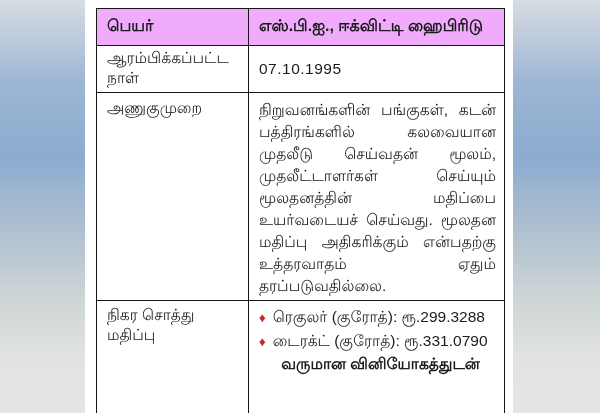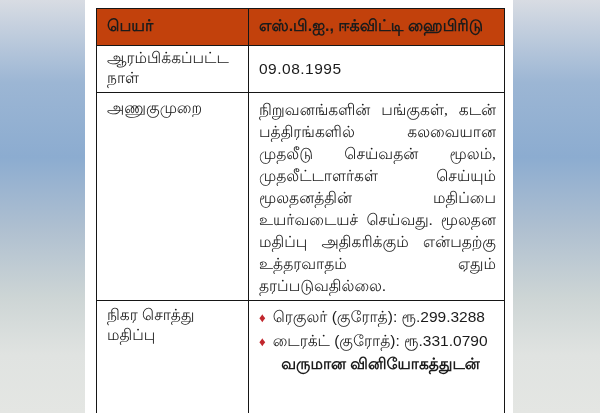--- a/index.html
+++ b/index.html
@@ -25,34 +25,33 @@
   }
   table.fund-table td{
     border:1.6px solid #161616;
     padding:3px 8px 3px 10px;
     font-size:15.5px;
     vertical-align:middle;
   }
   col.c-label{width:152px;}
   col.c-value{width:256px;}
   tr.header-row td{
-    background:#c2410c;
+    background:#f0abfc;
     font-weight:bold;
     height:30px;
     font-size:16px;
   }
   tr.row-date td{height:27px;}
   tr.row-approach td{height:152px;vertical-align:top;padding-top:6px;}
   tr.row-aum td{height:22px;}
   tr.row-nav td{height:134px;vertical-align:top;padding-top:5px;}
   td.value-date{font-size:16px;letter-spacing:0.5px;}
   .approach-text{
     line-height:22px;
     text-align:justify;
-    font-family:Liberation Serif, serif;
   }
   .nav-line{
     display:flex;align-items:baseline;
     line-height:22.5px;white-space:nowrap;
   }
   .bullet{
     color:#c1272d;
     font-size:13px;
     margin-right:7px;
     flex:0 0 auto;
@@ -76,21 +75,21 @@
         </colgroup>
 
       <tbody>
           <tr class="header-row">
         <td>பெயர்</td>
         <td>எஸ்.பி.ஐ., ஈக்விட்டி ஹைபிரிடு</td>
       </tr>
 
       <tr class="row-date">
         <td>ஆரம்பிக்கப்பட்ட நாள்</td>
-        <td class="value-date">09.08.1995</td>
+        <td class="value-date">07.10.1995</td>
       </tr>
 
       <tr class="row-approach">
         <td>அணுகுமுறை</td>
         <td>
           <div class="approach-text">நிறுவனங்களின் பங்குகள், கடன் பத்திரங்களில் கலவையான முதலீடு செய்வதன் மூலம், முதலீட்டாளர்கள் செய்யும் மூலதனத்தின் மதிப்பை உயர்வடையச் செய்வது. மூலதன மதிப்பு அதிகரிக்கும் என்பதற்கு உத்தரவாதம் ஏதும் தரப்படுவதில்லை.</div>
         </td>
       </tr>
 
 

